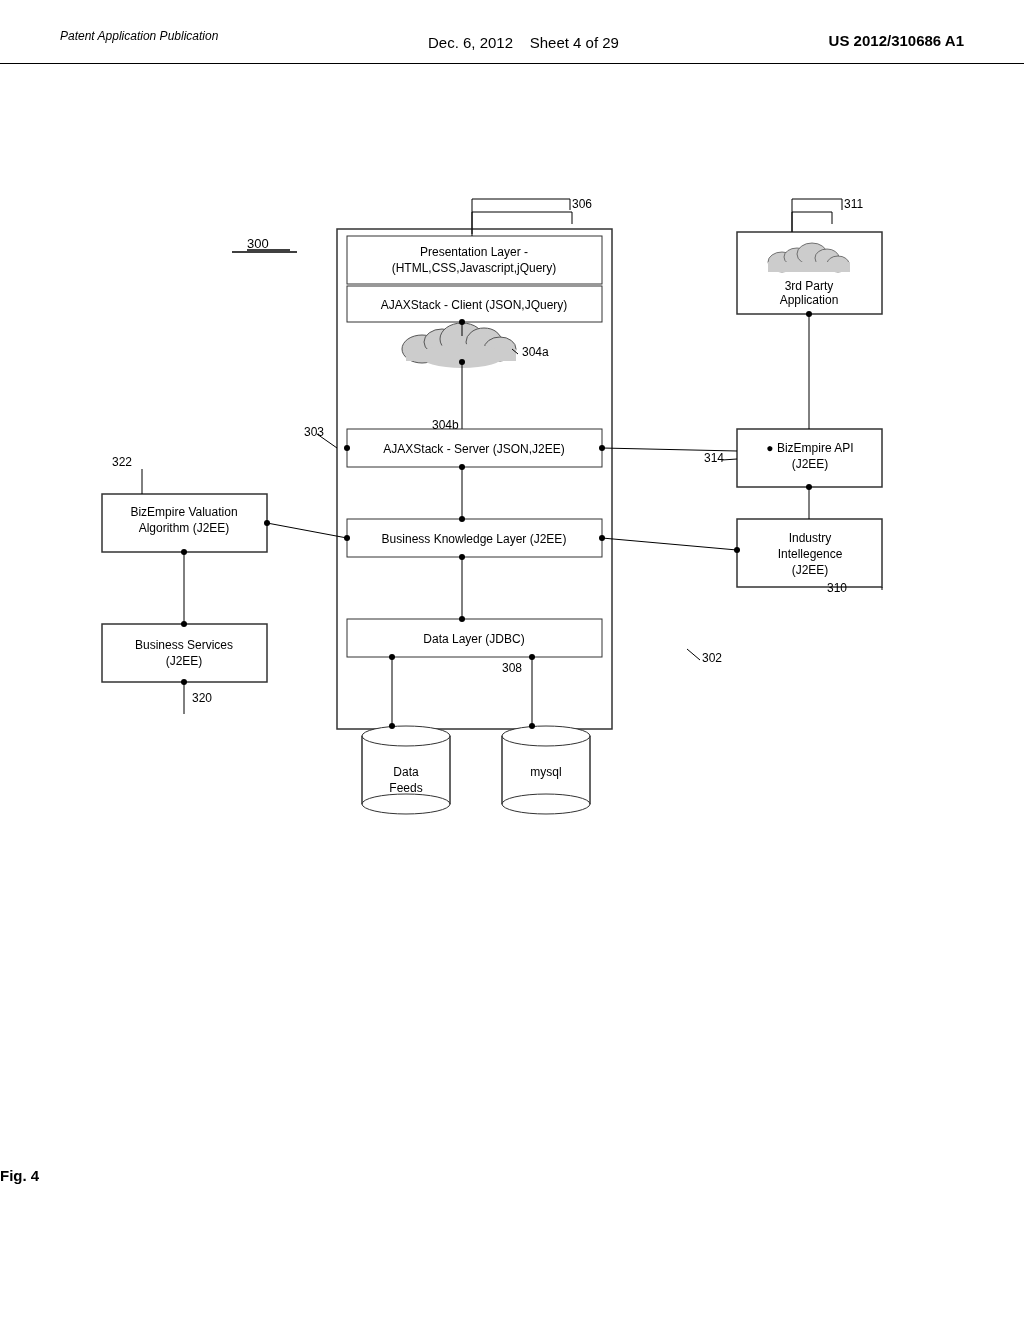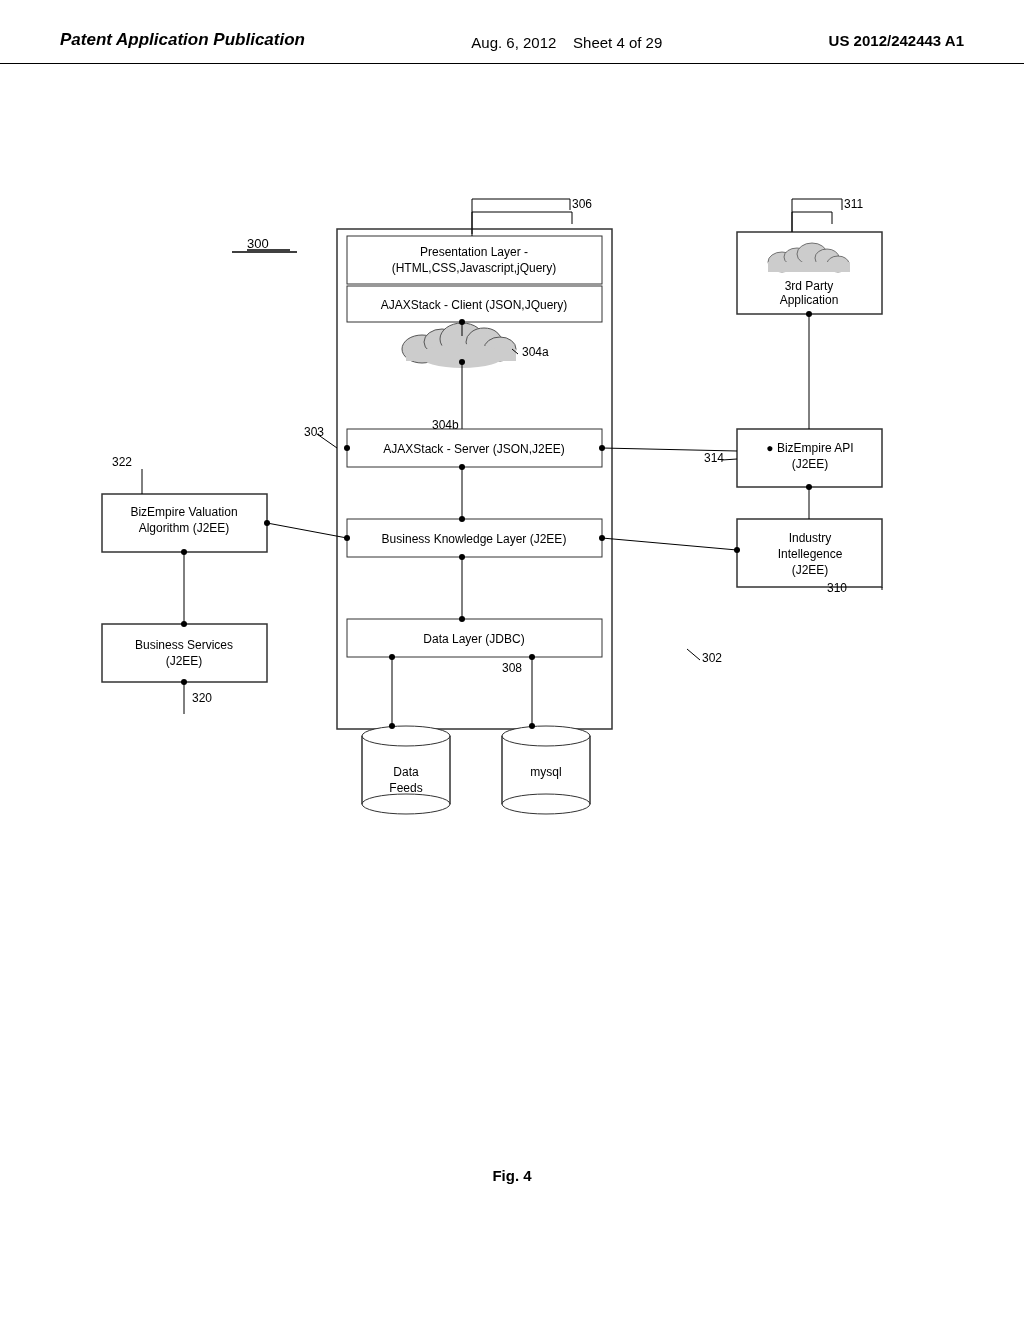--- a/index.html
+++ b/index.html
@@ -15,56 +15,56 @@
     
     .header {
       display: flex;
       justify-content: space-between;
       align-items: flex-start;
       padding: 28px 60px 0 60px;
       border-bottom: 1px solid #000;
       padding-bottom: 8px;
     }
     .header-left {
-      font-size: 17px;
-      font-weight: bold;
+      font-size: 12px;
+      font-weight: normal;
       font-style: italic;
       line-height: 1.4;
     }
     .header-center {
       font-size: 15px;
       text-align: center;
       line-height: 1.5;
       padding-top: 4px;
     }
     .header-right {
       font-size: 15px;
       font-weight: bold;
       text-align: right;
       padding-top: 4px;
     }
 
     
     .fig-caption {
-      text-align: center;
+      text-align: left;
       font-size: 15px;
       font-weight: bold;
       margin-top: 40px;
     }
   </style>
 </head>
 <body>
 
 <div class="header">
   <div class="header-left">Patent Application Publication</div>
   <div class="header-center">
-    <span>Aug. 6, 2012</span>&nbsp;&nbsp;&nbsp;
+    <span>Dec. 6, 2012</span>&nbsp;&nbsp;&nbsp;
     <span>Sheet 4 of 29</span>
   </div>
-  <div class="header-right">US 2012/242443 A1</div>
+  <div class="header-right">US 2012/310686 A1</div>
 </div>
 
 <div style="position: relative; width: 1024px; height: 1180px;">
 
   <svg style="position: absolute; top: 130px; left: 82px; width: 860px; height: 700px;" viewBox="0 0 860 700" xmlns="http://www.w3.org/2000/svg">
 
     <line x1="490" y1="18" x2="490" y2="30" stroke="#000" stroke-width="1"></line>
     <line x1="490" y1="18" x2="390" y2="18" stroke="#000" stroke-width="1"></line>
     <line x1="390" y1="18" x2="390" y2="40" stroke="#000" stroke-width="1"></line>
 

